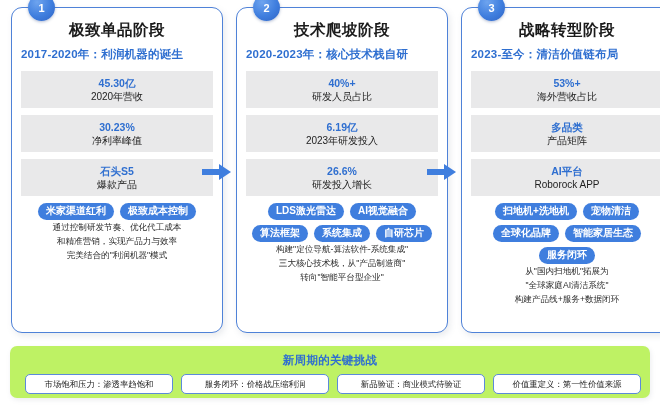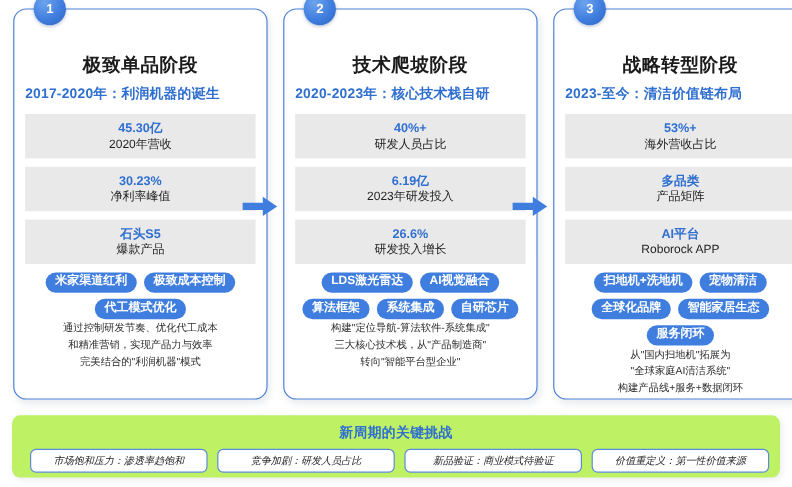--- a/index.html
+++ b/index.html
@@ -53,21 +53,21 @@
     font-size: 11px;
     font-weight: bold;
     display: flex;
     align-items: center;
     justify-content: center;
     box-shadow: 0 1px 3px rgba(40,70,130,0.35);
     z-index: 4;
   }
 
   .panel-title {
-    margin-top: 28px;
+    margin-top: 4px;
     text-align: center;
     font-size: 15.5px;
     font-weight: bold;
     color: #1b1b1b;
     letter-spacing: 0.5px;
   }
   .panel-sub {
     margin-top: 6px;
     text-align: left;
     font-size: 11.5px;
@@ -152,21 +152,20 @@
     font-weight: bold;
     color: #2f6fd0;
     padding-top: 7px;
     letter-spacing: 0.3px;
   }
   .ch-row {
     display: flex;
     justify-content: space-between;
     padding: 6px 9px 0 15px;
     gap: 8px;
-    font-style: italic;
   }
   .ch-pill {
     flex: 1 1 0;
     background: #ffffff;
     border: 1px solid #5c8ada;
     border-radius: 5px;
     height: 20px;
     display: flex;
     align-items: center;
     justify-content: center;
@@ -197,21 +196,20 @@
             <div class="stat-label">净利率峰值</div>
           </div>
           <div class="stat">
             <div class="stat-value">石头S5</div>
             <div class="stat-label">爆款产品</div>
           </div>
         </div>
         <div class="tags">
           <span class="tag">米家渠道红利</span>
           <span class="tag">极致成本控制</span>
-          <span class="tag">代工模式优化</span>
         </div>
         <div class="desc">通过控制研发节奏、优化代工成本<br>和精准营销，实现产品力与效率<br>完美结合的"利润机器"模式</div>
       </div>
     </div>
 
     <div class="stage-wrap s2">
       <div class="panel">
         <div class="badge">2</div>
         <div class="panel-title">技术爬坡阶段</div>
         <div class="panel-sub">2020-2023年：核心技术栈自研</div>
@@ -280,19 +278,19 @@
   <div class="arrow a2">
     <svg width="30" height="18" viewBox="0 0 30 18">
       <path d="M0 6 L17 6 L17 1 L29 9 L17 17 L17 12 L0 12 Z" fill="#3f7ede"></path>
     </svg>
   </div>
 
   <div class="challenges">
     <div class="ch-title">新周期的关键挑战</div>
     <div class="ch-row">
       <div class="ch-pill">市场饱和压力：渗透率趋饱和</div>
-      <div class="ch-pill">竞争加剧：研发人员占比</div>
+      <div class="ch-pill">服务闭环：价格战压缩利润</div>
       <div class="ch-pill">新品验证：商业模式待验证</div>
       <div class="ch-pill">价值重定义：第一性价值来源</div>
     </div>
   </div>
 
 </div>
 
 </body></html>

